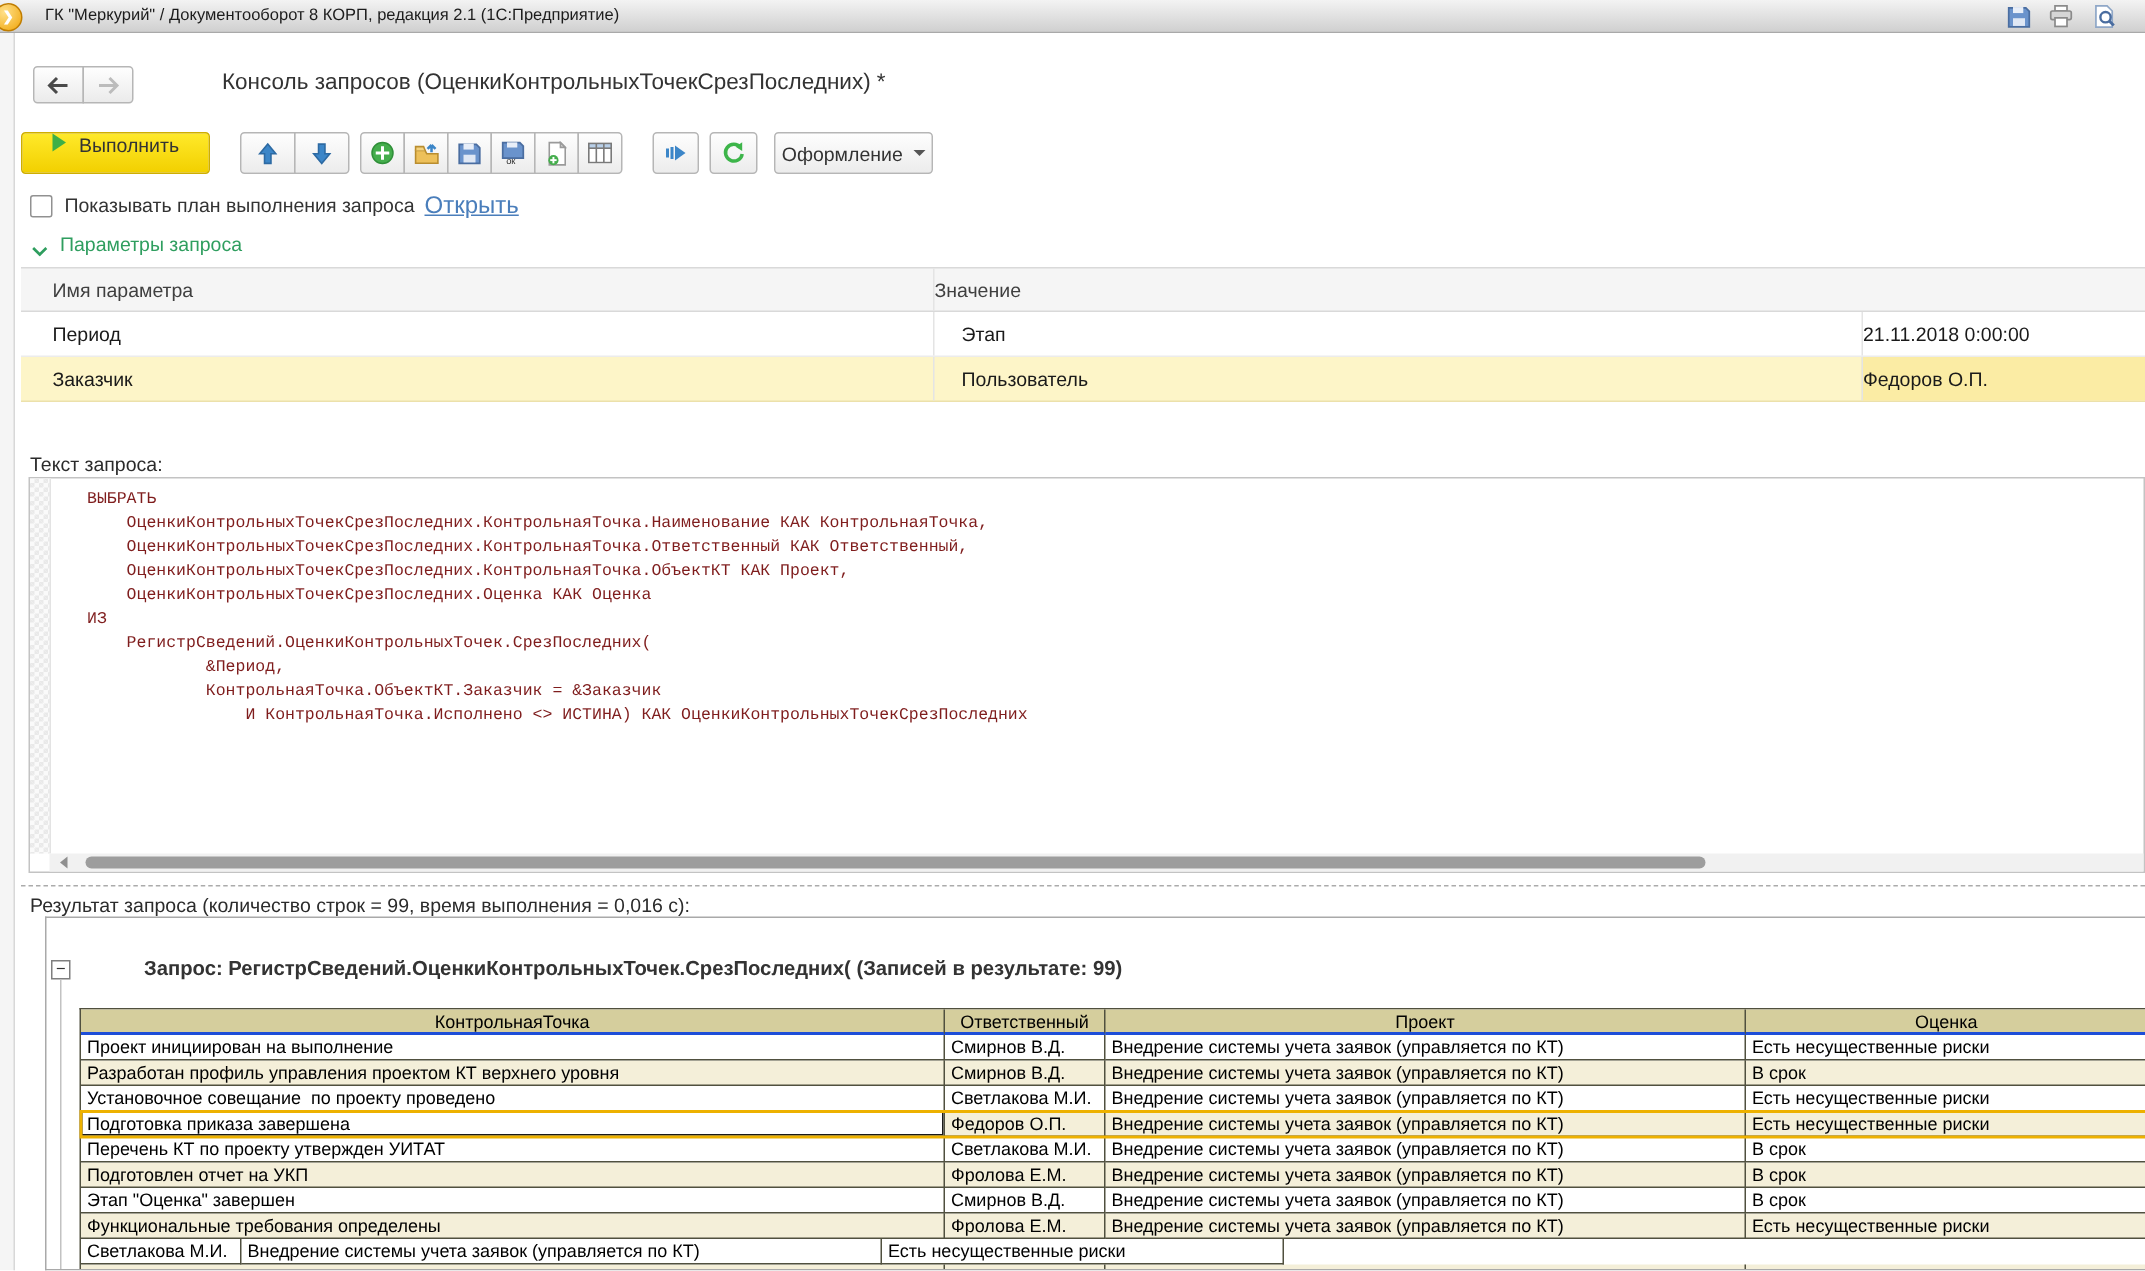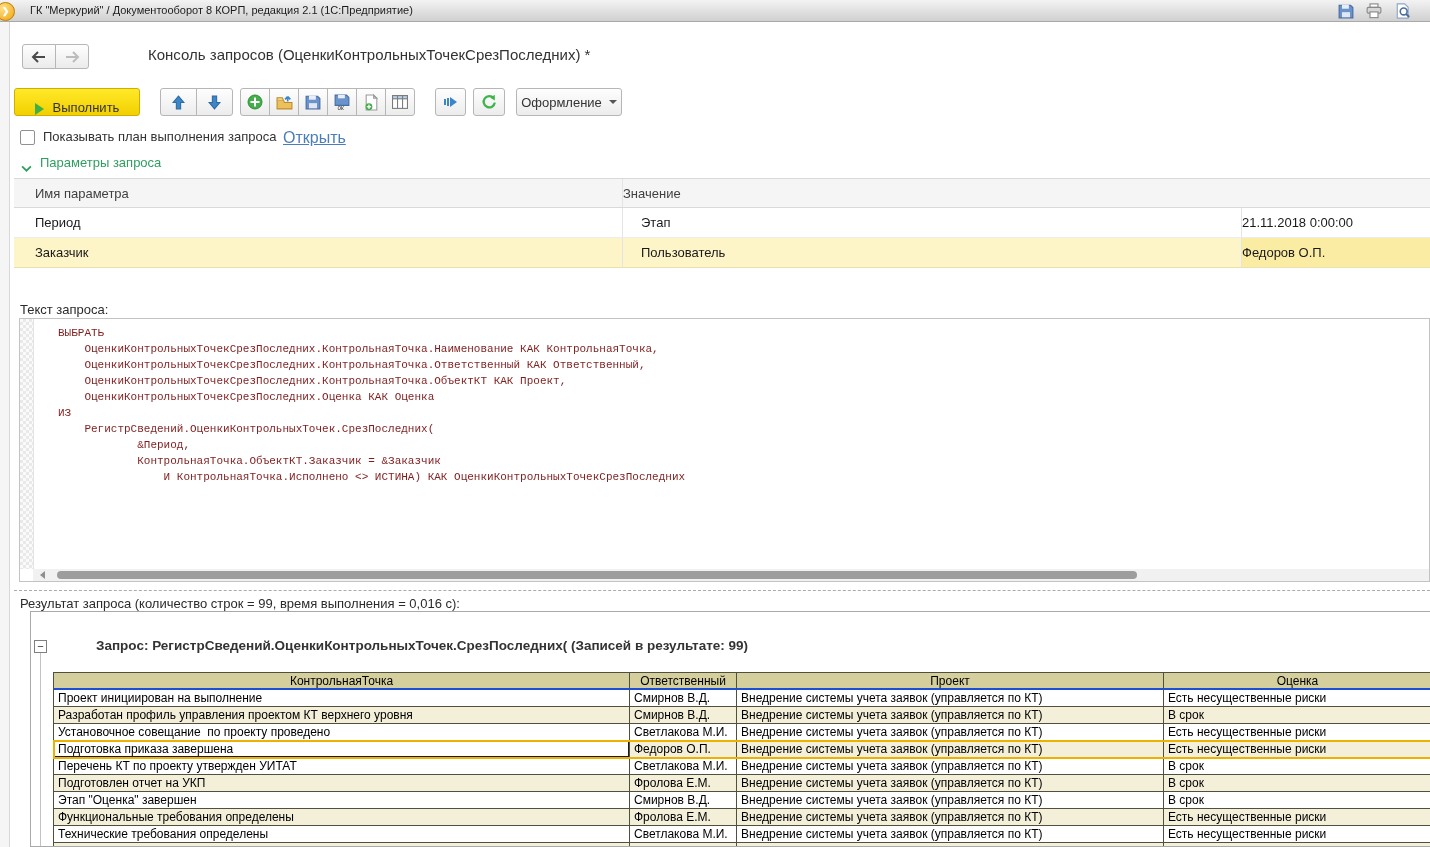--- a/index.html
+++ b/index.html
@@ -22,21 +22,21 @@
   .navgrp{position:absolute;left:22px;top:44px;display:flex}
   .navbtn{width:34px;height:25px;background:linear-gradient(#fefefe,#ebebeb);border:1px solid #b6b6b6;
     box-sizing:border-box;display:flex;align-items:center;justify-content:center;margin-left:-1px}
   .navbtn:first-child{margin-left:0;border-radius:3px 0 0 3px}
   .navbtn:last-child{border-radius:0 3px 3px 0}
   #pagetitle{position:absolute;left:148px;top:46px;font-size:15px;color:#333}
 
   
   #execbtn{position:absolute;left:14px;top:88px;width:126px;height:28px;box-sizing:border-box;
     background:linear-gradient(#ffe92a,#f2d000);border:1px solid #cfae00;border-radius:3px;
-    display:flex;align-items:flex-end;justify-content:center;font-size:13px;color:#333}
+    display:flex;align-items:flex-start;justify-content:center;font-size:13px;color:#333}
   .playtri{width:0;height:0;border-left:9px solid #3faf46;border-top:6px solid transparent;border-bottom:6px solid transparent;margin-right:9px}
   .tbgroup{position:absolute;display:flex}
   .tbbtn{height:28px;background:linear-gradient(#fefefe,#ececec);border:1px solid #b6b6b6;
     box-sizing:border-box;display:flex;align-items:center;justify-content:center;margin-left:-1px}
   .tbgroup .tbbtn:first-child{margin-left:0;border-radius:3px 0 0 3px}
   .tbgroup .tbbtn:last-child{border-radius:0 3px 3px 0}
   .tbsingle{position:absolute;height:28px;background:linear-gradient(#fefefe,#ececec);border:1px solid #b6b6b6;
     box-sizing:border-box;display:flex;align-items:center;justify-content:center;border-radius:3px}
   #designbtn{position:absolute;left:516px;top:88px;width:106px;height:28px;box-sizing:border-box;
     background:linear-gradient(#fefefe,#ececec);border:1px solid #b6b6b6;border-radius:3px;
@@ -335,21 +335,20 @@
           <div class="rcell rc3">Внедрение системы учета заявок (управляется по КТ)</div>
           <div class="rcell rc4">В срок</div>
         </div>
         <div class="rrow alt">
           <div class="rcell rc1">Функциональные требования определены</div>
           <div class="rcell rc2">Фролова Е.М.</div>
           <div class="rcell rc3">Внедрение системы учета заявок (управляется по КТ)</div>
           <div class="rcell rc4">Есть несущественные риски</div>
         </div>
         <div class="rrow">
-          <div class="rcell rc1">Технические требования определены</div>
           <div class="rcell rc2">Светлакова М.И.</div>
           <div class="rcell rc3">Внедрение системы учета заявок (управляется по КТ)</div>
           <div class="rcell rc4">Есть несущественные риски</div>
         </div>
         <div class="rrow alt">
           <div class="rcell rc1">Ф…</div>
           <div class="rcell rc2">Смирнов В.Д.</div>
           <div class="rcell rc3">Внедрение системы учета заявок (управляется по КТ)</div>
           <div class="rcell rc4">Есть несущественные риски</div>
         </div>

